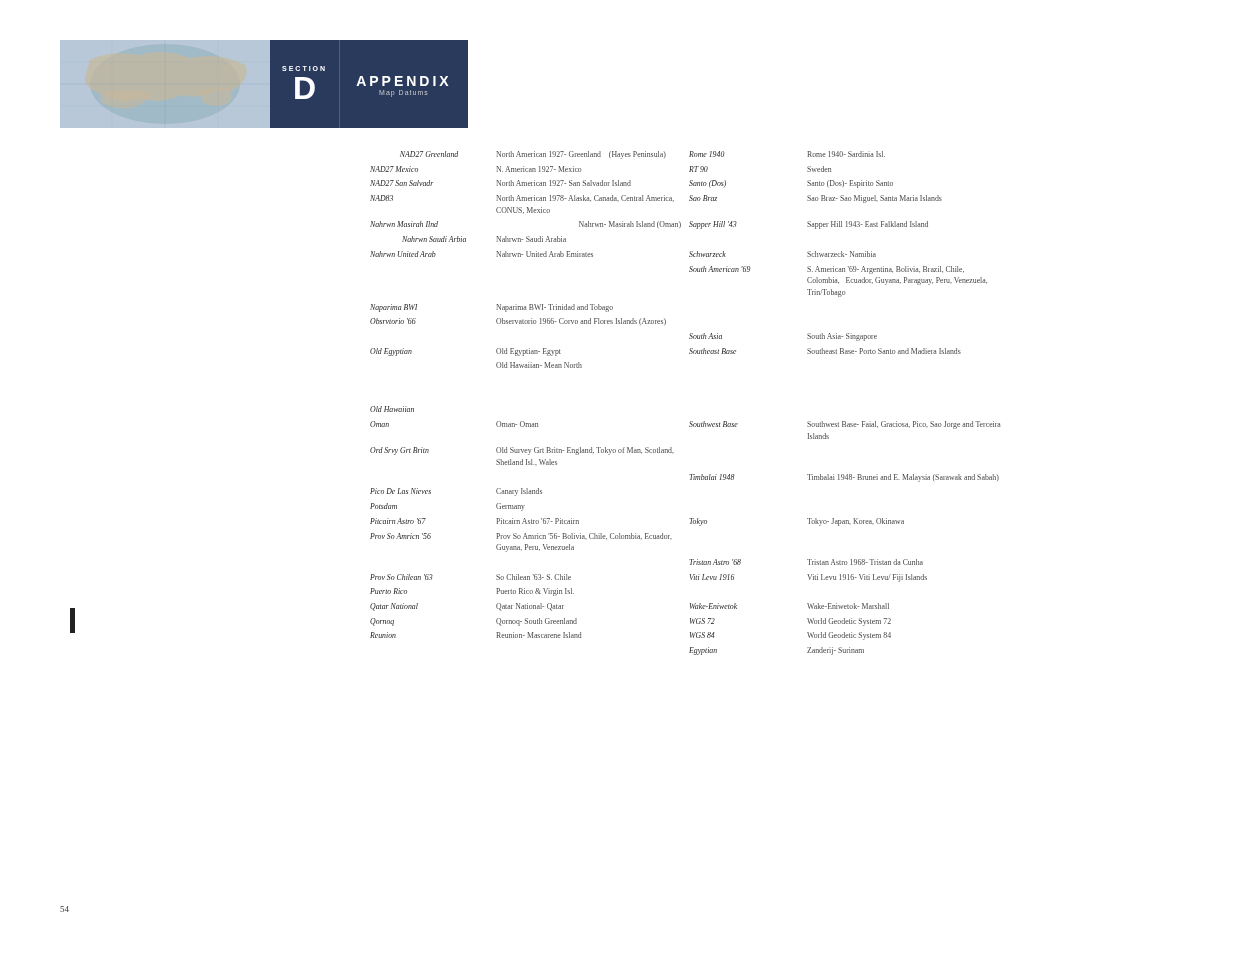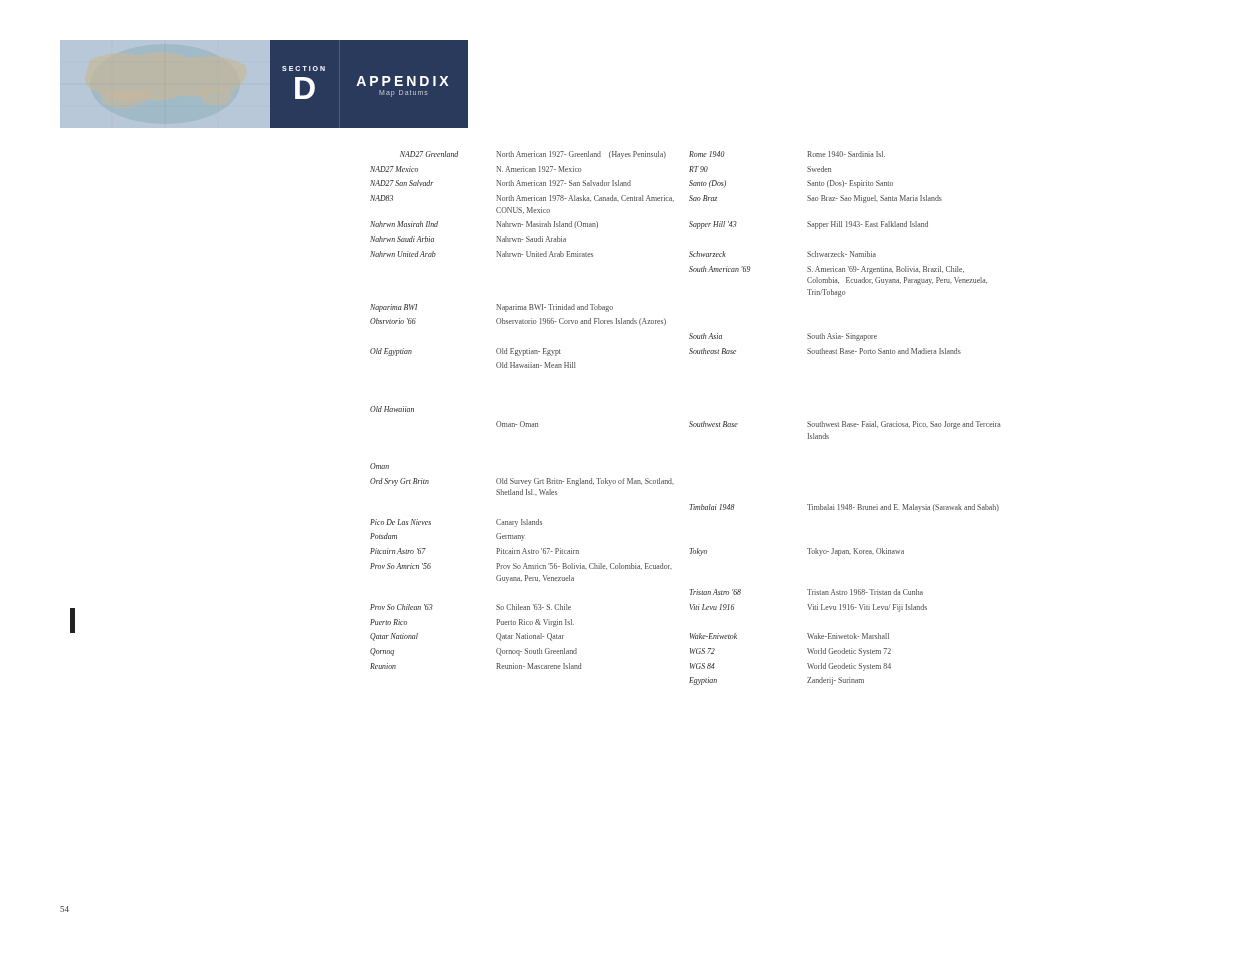--- a/index.html
+++ b/index.html
@@ -116,25 +116,25 @@
       <div class="cell-desc" style="color:#444;">North American 1978- Alaska, Canada, Central America, CONUS, Mexico</div>
       <div class="cell-name" style="font-style:italic; color:#222;">Sao Braz</div>
       <div class="cell-desc" style="color:#444;">Sao Braz- Sao Miguel, Santa Maria Islands</div>
 
       <div></div>
       <div></div>
       <div></div>
       <div></div>
 
       <div class="cell-name" style="font-style:italic; color:#222;">Nahrwn Masirah Ilnd</div>
-      <div class="cell-desc" style="color:#444;">Nahrwn- Masirah Island (Oman)</div>
+      <div class="cell-desc" style="color:#444;text-align:right;">Nahrwn- Masirah Island (Oman)</div>
       <div class="cell-name" style="font-style:italic; color:#222;">Sapper Hill '43</div>
       <div class="cell-desc" style="color:#444;">Sapper Hill 1943- East Falkland Island</div>
 
-      <div class="cell-name" style="font-style:italic; color:#222;">Nahrwn Saudi Arbia</div>
+      <div class="cell-name" style="font-style:italic; color:#222;margin-left:32px;">Nahrwn Saudi Arbia</div>
       <div class="cell-desc" style="color:#444;">Nahrwn- Saudi Arabia</div>
       <div></div>
       <div></div>
 
       <div class="cell-name" style="font-style:italic; color:#222;">Nahrwn United Arab</div>
       <div class="cell-desc" style="color:#444;">Nahrwn- United Arab Emirates</div>
       <div class="cell-name" style="font-style:italic; color:#222;">Schwarzeck</div>
       <div class="cell-desc" style="color:#444;">Schwarzeck- Namibia</div>
 
       <div></div>
@@ -161,25 +161,25 @@
       <div></div>
       <div class="cell-name" style="font-style:italic; color:#222;">South Asia</div>
       <div class="cell-desc" style="color:#444;">South Asia- Singapore</div>
 
       <div class="cell-name" style="font-style:italic; color:#222;">Old Egyptian</div>
       <div class="cell-desc" style="color:#444;">Old Egyptian- Egypt</div>
       <div class="cell-name" style="font-style:italic; color:#222;">Southeast Base</div>
       <div class="cell-desc" style="color:#444;">Southeast Base- Porto Santo and Madiera Islands</div>
 
       <div class="cell-name" style="font-style:italic; color:#222;margin-top:44px;">Old Hawaiian</div>
-      <div class="cell-desc" style="color:#444;">Old Hawaiian- Mean Hill</div>
-      <div></div>
-      <div></div>
-
-      <div class="cell-name" style="font-style:italic; color:#222;margin-top:42px;">Oman</div>
+      <div class="cell-desc" style="color:#444;">Old Hawaiian- Mean North</div>
+      <div></div>
+      <div></div>
+
+      <div class="cell-name" style="font-style:italic; color:#222;">Oman</div>
       <div class="cell-desc" style="color:#444;">Oman- Oman</div>
       <div class="cell-name" style="font-style:italic; color:#222;">Southwest Base</div>
       <div class="cell-desc" style="color:#444;">Southwest Base- Faial, Graciosa, Pico, Sao Jorge and Terceira Islands</div>
 
       <div class="cell-name" style="font-style:italic; color:#222;">Ord Srvy Grt Britn</div>
       <div class="cell-desc" style="color:#444;">Old Survey Grt Britn- England, Tokyo of Man, Scotland, Shetland Isl., Wales</div>
       <div></div>
       <div></div>
 
       <div></div>

